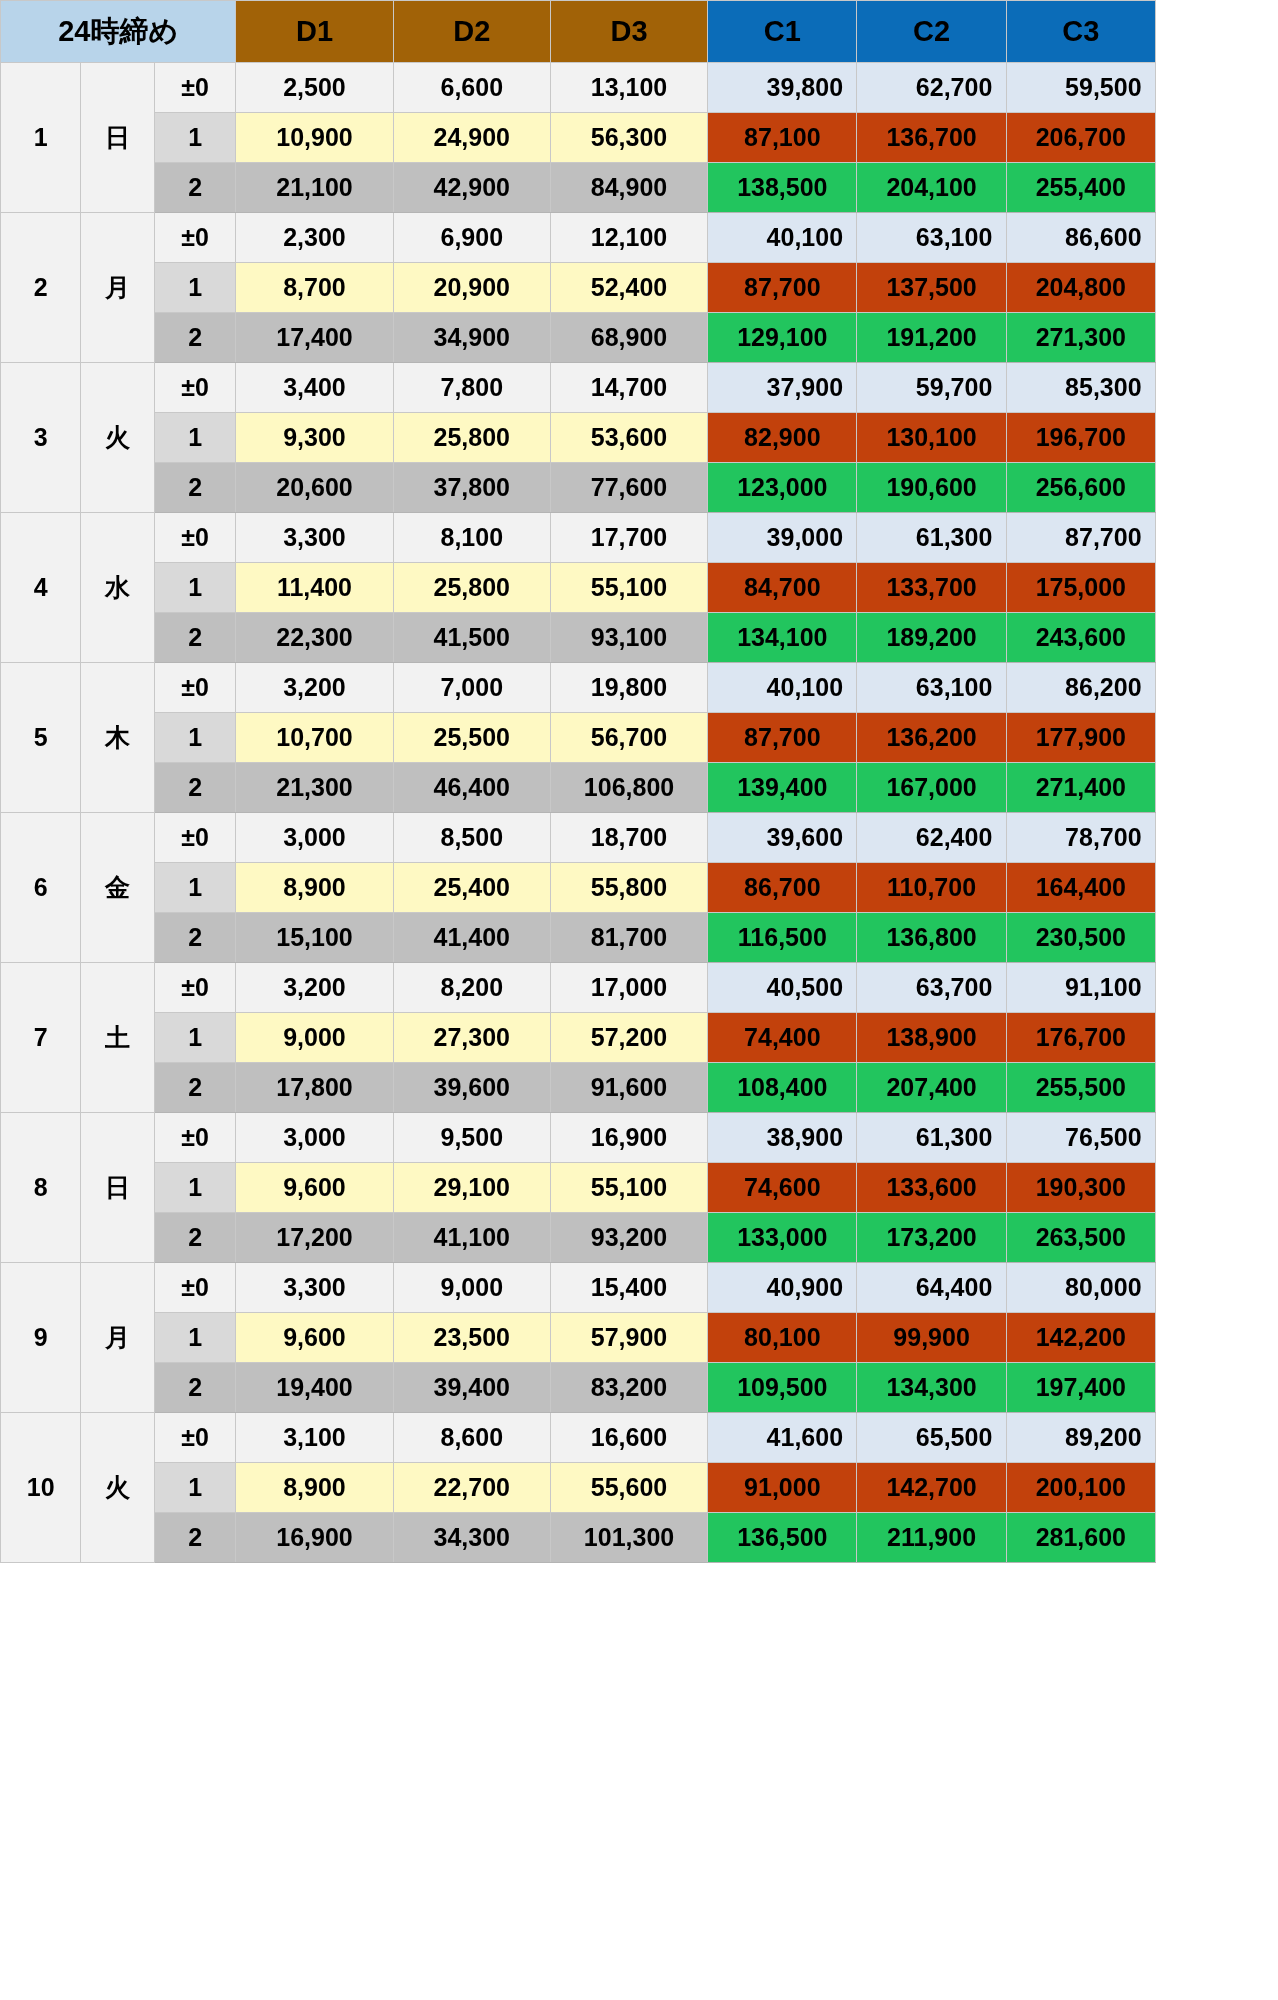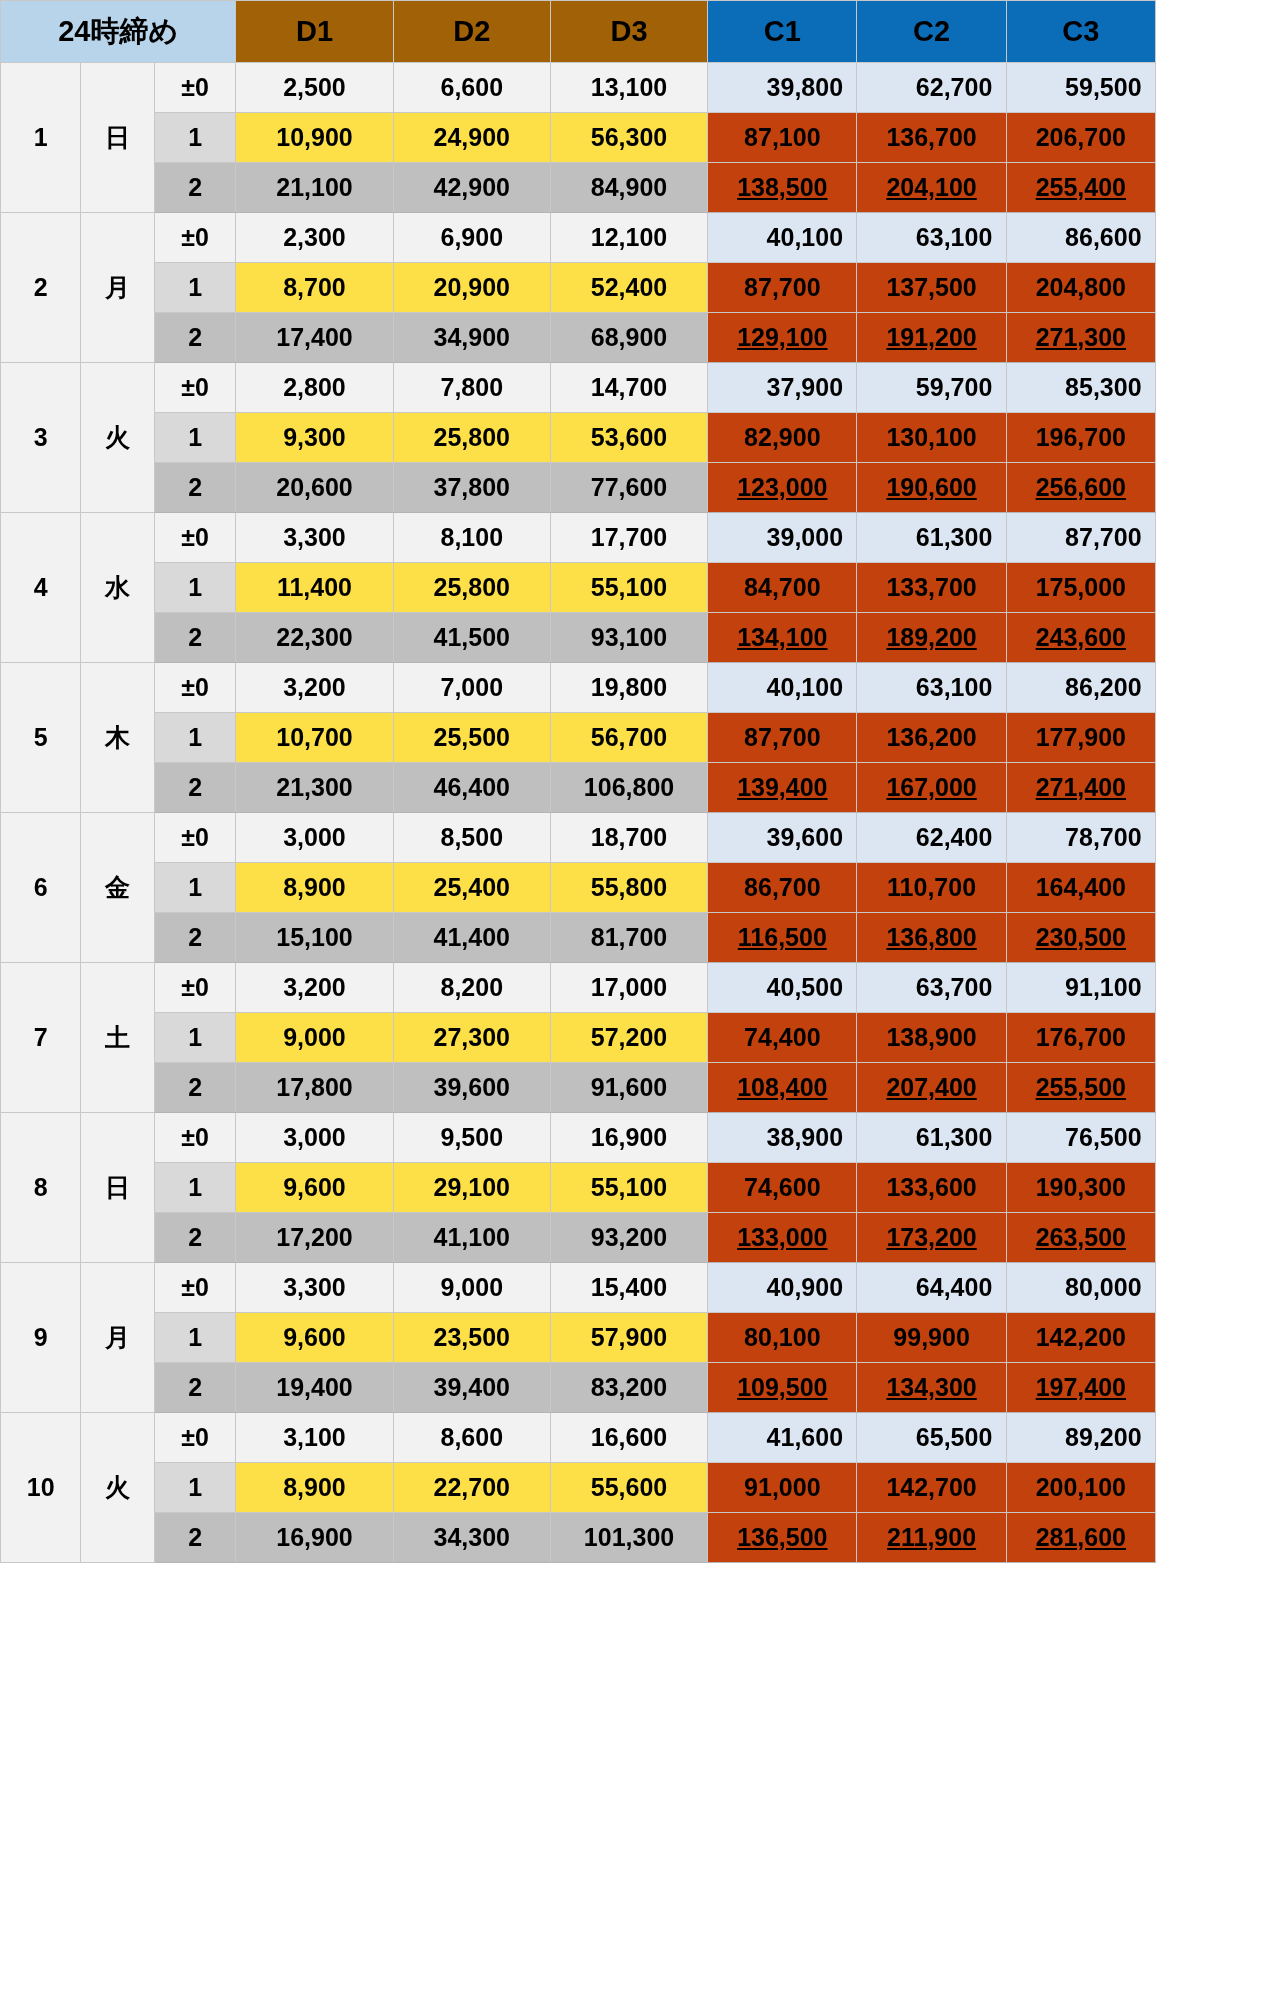--- a/index.html
+++ b/index.html
@@ -80,27 +80,27 @@
   
   td.lv {
     font-size: 25px;
   }
   tr.lvl0 td.lv { background: #f2f2f2; }
   tr.lvl1 td.lv { background: #d9d9d9; }
   tr.lvl2 td.lv { background: #bfbfbf; }
 
   
   tr.lvl0 td.dcell { background: #f2f2f2; }
-  tr.lvl1 td.dcell { background: #fde047; }
+  tr.lvl1 td.dcell { background: #fef9c3; }
   tr.lvl2 td.dcell { background: #bfbfbf; }
 
   
   tr.lvl0 td.ccell { background: #dce6f2; padding-left: 45px; }
   tr.lvl1 td.ccell { background: #c2410c; margin-left: 24px; }
-  tr.lvl2 td.ccell { background: #c2410c; text-decoration: underline; }
+  tr.lvl2 td.ccell { background: #22c55e; }
 
   
   tr.blockend td { border-bottom: 1px solid #b4b4b4; }
 </style>
 </head>
 <body>
 
 <div id="sheet">
   <table class="grid">
     <colgroup>
@@ -181,21 +181,21 @@
           <td class="dcell">34,900</td>
           <td class="dcell">68,900</td>
           <td class="ccell">129,100</td>
           <td class="ccell">191,200</td>
           <td class="ccell">271,300</td>
         </tr>
         <tr class="lvl0">
           <td class="daynum" rowspan="3">3</td>
           <td class="weekday" rowspan="3">火</td>
           <td class="lv">±0</td>
-          <td class="dcell">2,800</td>
+          <td class="dcell">3,400</td>
           <td class="dcell">7,800</td>
           <td class="dcell">14,700</td>
           <td class="ccell">37,900</td>
           <td class="ccell">59,700</td>
           <td class="ccell">85,300</td>
         </tr>
         <tr class="lvl1">
           <td class="lv">1</td>
           <td class="dcell">9,300</td>
           <td class="dcell">25,800</td>

